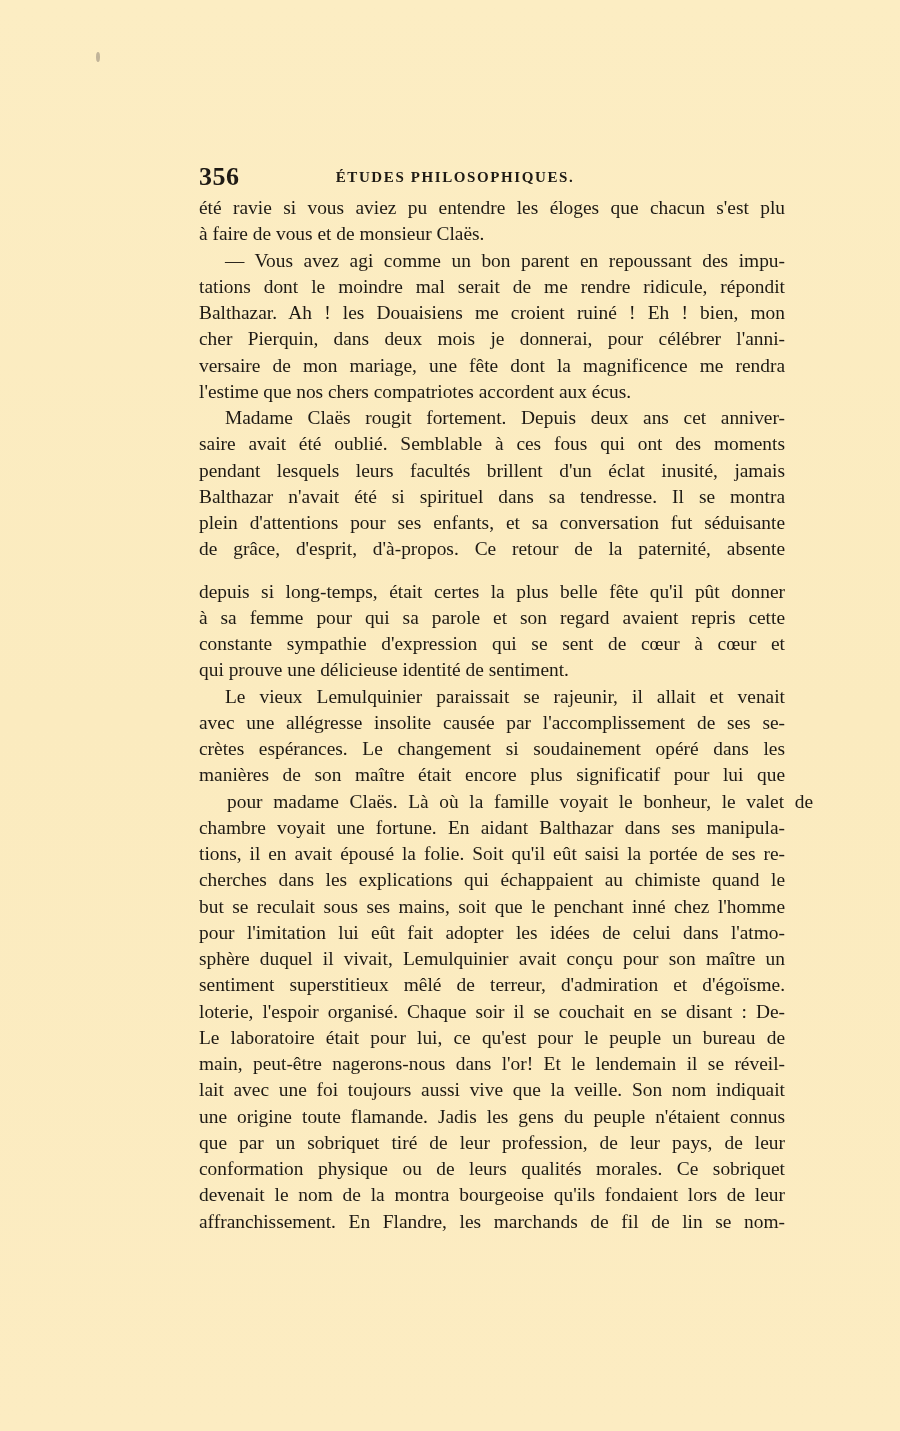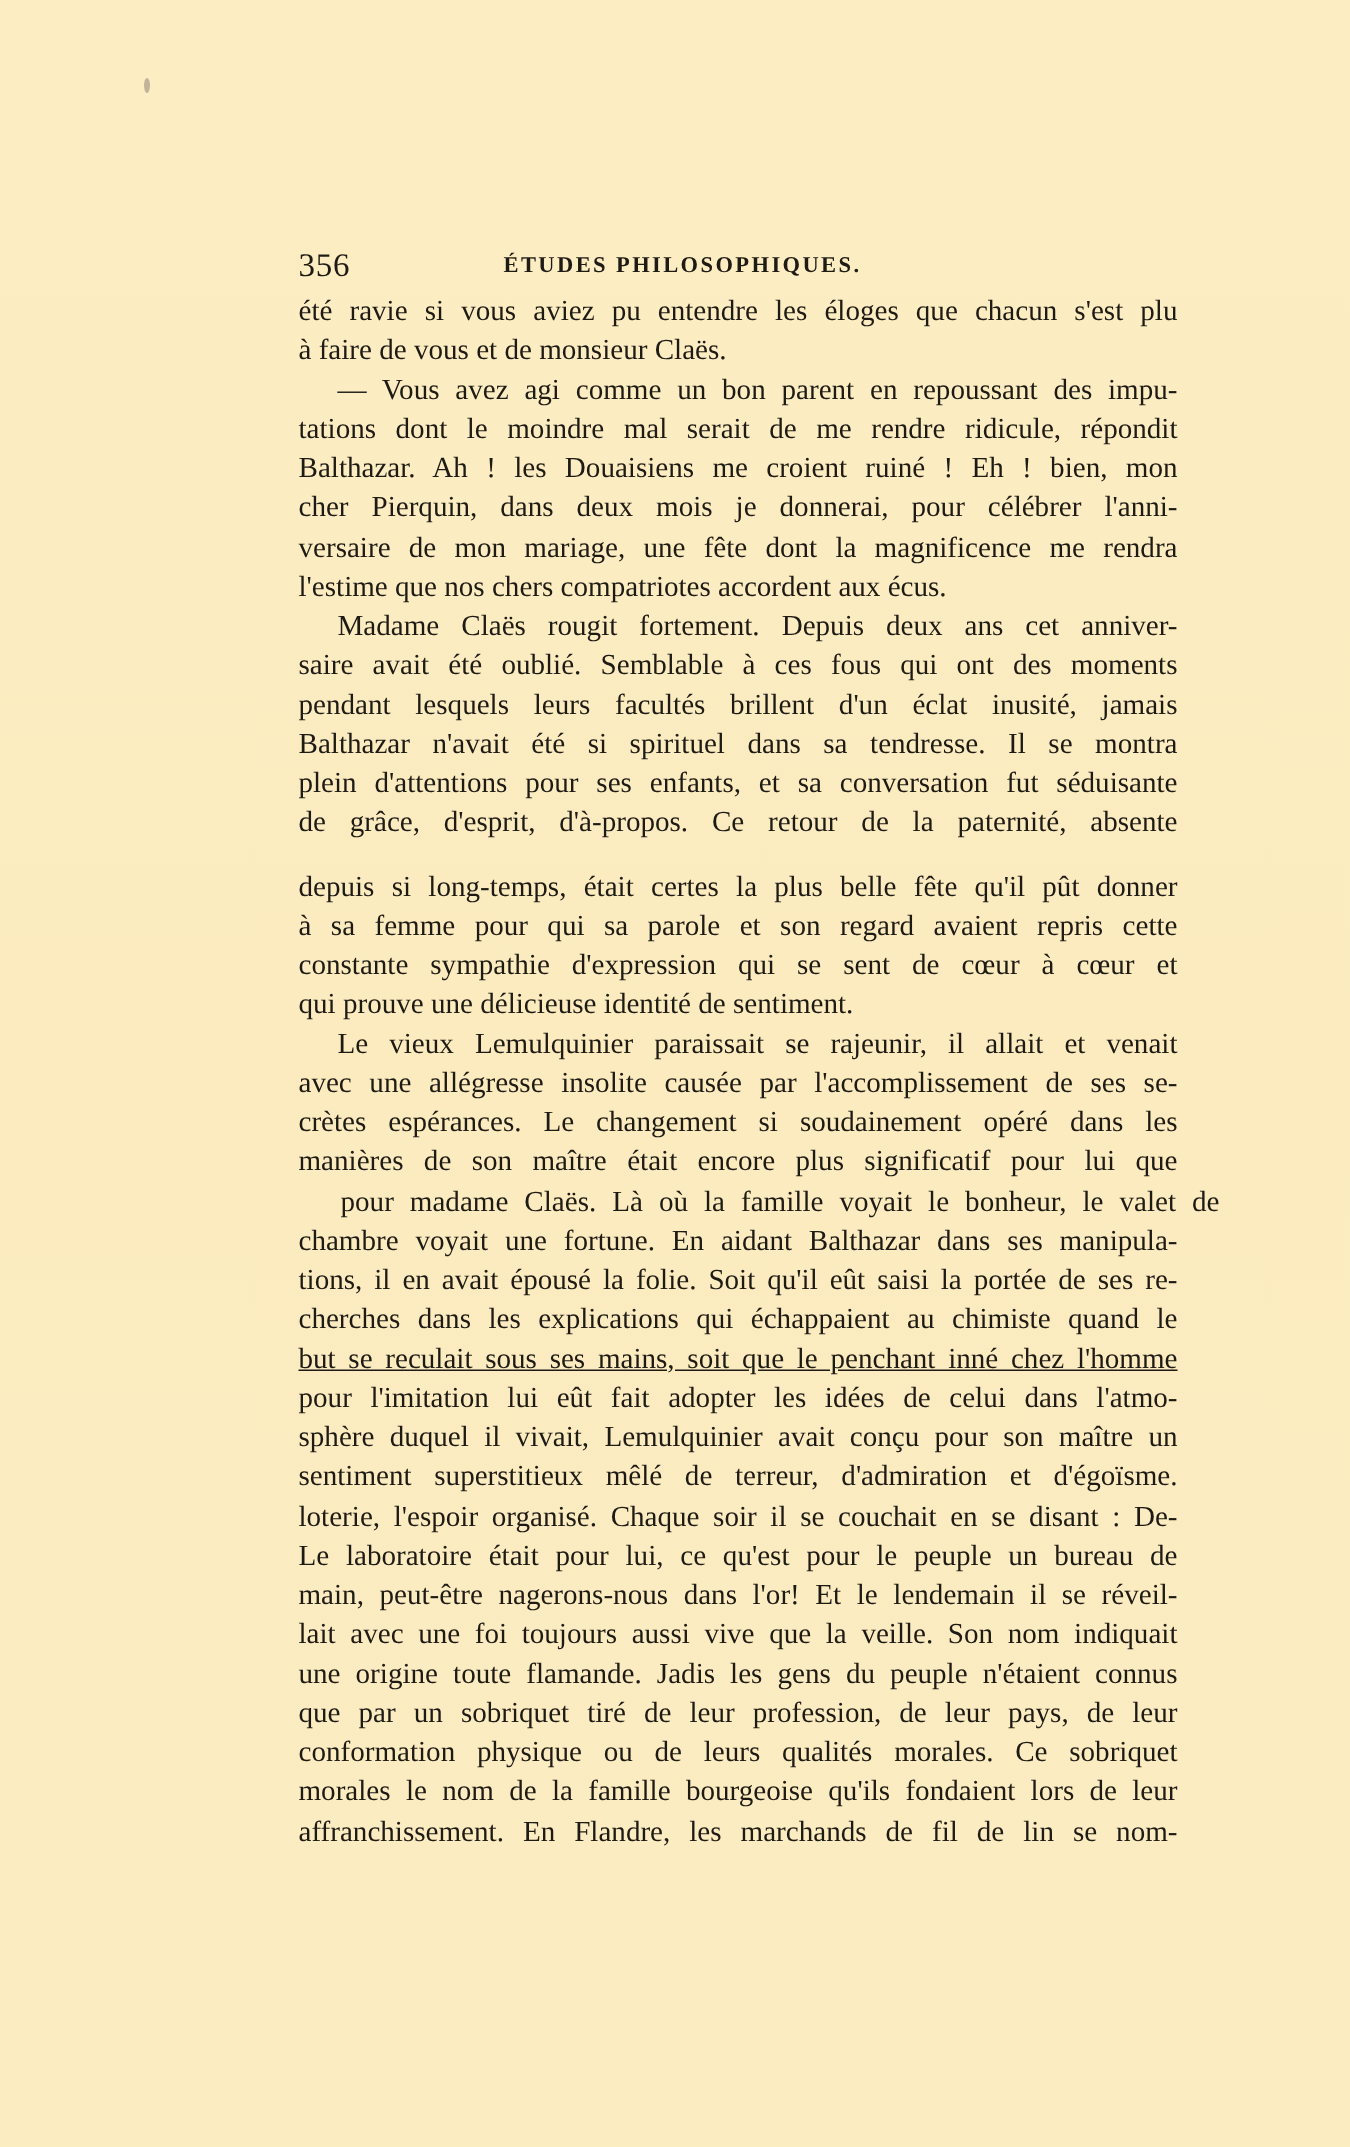--- a/index.html
+++ b/index.html
@@ -33,23 +33,24 @@
       position: absolute;
       left: 199px;
       top: 165px;
       width: 586px;
       height: 24px;
     }
     .page-number {
       position: absolute;
       left: 0;
       top: 0;
-      font-size: 22px;
+      font-size: 26px;
       line-height: 24px;
       letter-spacing: 0.5px;
+      font-weight: bold;
     }
     .running-title {
       position: absolute;
       left: 56px;
       top: 2px;
       width: 400px;
       text-align: center;
       font-size: 15px;
       font-weight: bold;
       letter-spacing: 1.6px;
@@ -110,27 +111,27 @@
       <span class="line" style="display: block; width: 586px; text-align: justify; text-align-last: justify; box-sizing: border-box;">constante sympathie d'expression qui se sent de cœur à cœur et</span>
       <span class="line last" style="display: block; width: 586px; text-align: left; text-align-last: left; box-sizing: border-box;">qui prouve une délicieuse identité de sentiment.</span>
       <span class="line indent" style="display: block; width: 586px; text-align: justify; text-align-last: justify; box-sizing: border-box;">Le vieux Lemulquinier paraissait se rajeunir, il allait et venait</span>
       <span class="line" style="display: block; width: 586px; text-align: justify; text-align-last: justify; box-sizing: border-box;">avec une allégresse insolite causée par l'accomplissement de ses se-</span>
       <span class="line" style="display: block; width: 586px; text-align: justify; text-align-last: justify; box-sizing: border-box;">crètes espérances. Le changement si soudainement opéré dans les</span>
       <span class="line" style="display: block; width: 586px; text-align: justify; text-align-last: justify; box-sizing: border-box;">manières de son maître était encore plus significatif pour lui que</span>
       <span class="line" style="display: block; width: 586px; text-align: justify; text-align-last: justify; box-sizing: border-box; margin-left: 28px;">pour madame Claës. Là où la famille voyait le bonheur, le valet de</span>
       <span class="line" style="display: block; width: 586px; text-align: justify; text-align-last: justify; box-sizing: border-box;">chambre voyait une fortune. En aidant Balthazar dans ses manipula-</span>
       <span class="line" style="display: block; width: 586px; text-align: justify; text-align-last: justify; box-sizing: border-box;">tions, il en avait épousé la folie. Soit qu'il eût saisi la portée de ses re-</span>
       <span class="line" style="display: block; width: 586px; text-align: justify; text-align-last: justify; box-sizing: border-box;">cherches dans les explications qui échappaient au chimiste quand le</span>
-      <span class="line" style="display: block; width: 586px; text-align: justify; text-align-last: justify; box-sizing: border-box; text-decoration: underline;">but se reculait sous ses mains, soit que le penchant inné chez l'homme</span>
+      <span class="line" style="display: block; width: 586px; text-align: justify; text-align-last: justify; box-sizing: border-box;">but se reculait sous ses mains, soit que le penchant inné chez l'homme</span>
       <span class="line" style="display: block; width: 586px; text-align: justify; text-align-last: justify; box-sizing: border-box;">pour l'imitation lui eût fait adopter les idées de celui dans l'atmo-</span>
       <span class="line" style="display: block; width: 586px; text-align: justify; text-align-last: justify; box-sizing: border-box;">sphère duquel il vivait, Lemulquinier avait conçu pour son maître un</span>
       <span class="line" style="display: block; width: 586px; text-align: justify; text-align-last: justify; box-sizing: border-box;">sentiment superstitieux mêlé de terreur, d'admiration et d'égoïsme.</span>
       <span class="line" style="display: block; width: 586px; text-align: justify; text-align-last: justify; box-sizing: border-box;">loterie, l'espoir organisé. Chaque soir il se couchait en se disant : De-</span>
       <span class="line" style="display: block; width: 586px; text-align: justify; text-align-last: justify; box-sizing: border-box;">Le laboratoire était pour lui, ce qu'est pour le peuple un bureau de</span>
       <span class="line" style="display: block; width: 586px; text-align: justify; text-align-last: justify; box-sizing: border-box;">main, peut-être nagerons-nous dans l'or! Et le lendemain il se réveil-</span>
       <span class="line" style="display: block; width: 586px; text-align: justify; text-align-last: justify; box-sizing: border-box;">lait avec une foi toujours aussi vive que la veille. Son nom indiquait</span>
       <span class="line" style="display: block; width: 586px; text-align: justify; text-align-last: justify; box-sizing: border-box;">une origine toute flamande. Jadis les gens du peuple n'étaient connus</span>
       <span class="line" style="display: block; width: 586px; text-align: justify; text-align-last: justify; box-sizing: border-box;">que par un sobriquet tiré de leur profession, de leur pays, de leur</span>
       <span class="line" style="display: block; width: 586px; text-align: justify; text-align-last: justify; box-sizing: border-box;">conformation physique ou de leurs qualités morales. Ce sobriquet</span>
-      <span class="line" style="display: block; width: 586px; text-align: justify; text-align-last: justify; box-sizing: border-box;">morales le nom de la famille bourgeoise qu'ils fondaient lors de leur</span>
+      <span class="line" style="display: block; width: 586px; text-align: justify; text-align-last: justify; box-sizing: border-box;">devenait le nom de la montra bourgeoise qu'ils fondaient lors de leur</span>
       <span class="line" style="display: block; width: 586px; text-align: justify; text-align-last: justify; box-sizing: border-box;">affranchissement. En Flandre, les marchands de fil de lin se nom-</span>
     </div>
 </div>
 
 </body></html>

